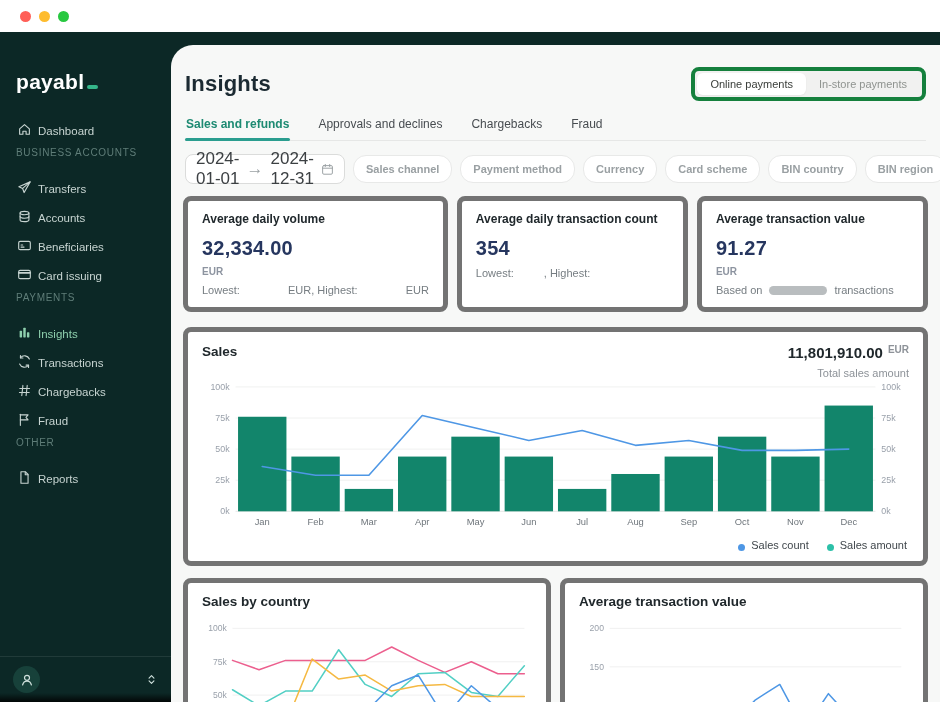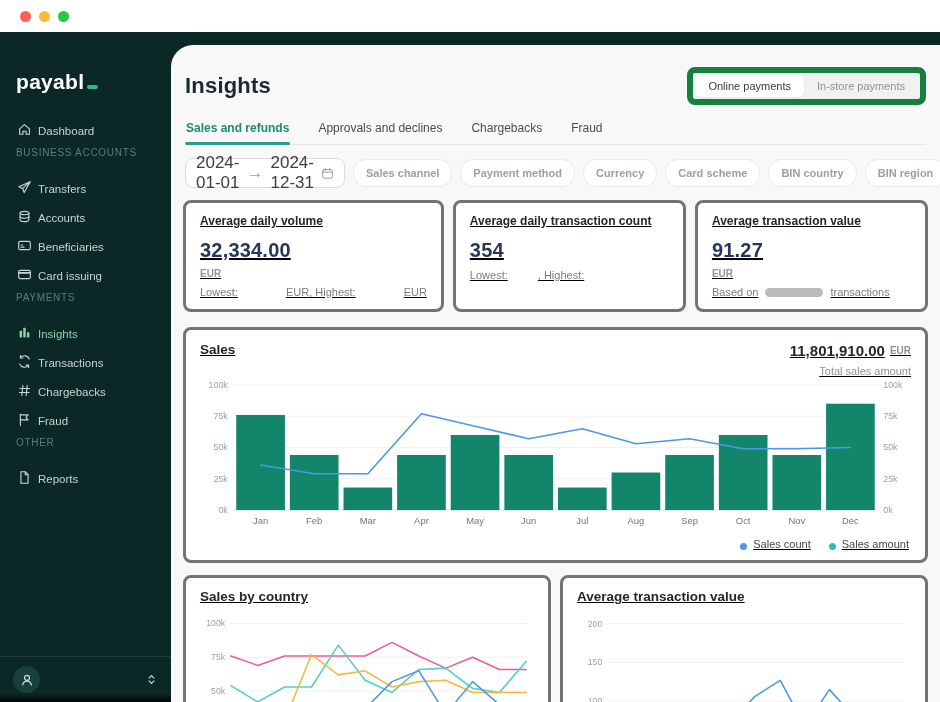--- a/index.html
+++ b/index.html
@@ -35,51 +35,51 @@
   .avatar svg { width:16px; height:16px; }
   .user-chev { margin-left:auto; color:#cfe0dc; display:flex; }
   .user-chev svg { width:13px; height:13px; }
 
   
   .main { flex:1; min-width:0; }
   .panel { margin-top:13px; height:657px; background:#f7f8f7; border-radius:22px 0 0 0; padding:20px 12px 0; }
 
   .header-row { display:flex; justify-content:space-between; align-items:center; margin:2px 2px 16px; }
   .page-title { font-size:22px; font-weight:700; color:#1b2a32; margin:0; letter-spacing:.2px; }
-  .seg { display:flex; background:#f1f1f0; border:6px solid #15803d; border-radius:8px; padding:2px; }
+  .seg { display:flex; background:#f1f1f0; border:4px solid #15803d; border-radius:8px; padding:2px; }
   .seg-btn { font-size:11px; padding:5px 13px; border-radius:6px; color:#8f938f; background:transparent; border:none; font-family:inherit; cursor:pointer; white-space:nowrap; }
   .seg-btn.active { background:#fff; color:#393d39; box-shadow:0 1px 2px rgba(0,0,0,.05); }
 
   .tabs { display:flex; gap:27px; border-bottom:1px solid #e6e7e6; margin:0 2px 13px; }
   .tab { font-size:12px; color:#474c50; padding:0 1px 9px; position:relative; cursor:pointer; white-space:nowrap; }
   .tab.active { color:#1d8a72; font-weight:700; }
   .tab.active::after { content:""; position:absolute; left:0; right:0; bottom:-1px; height:3px; background:#2a9d8f; border-radius:2px; }
 
   .filter-row { display:flex; align-items:center; gap:8px; margin:0 2px 12px; }
   .date-field { display:flex; align-items:center; gap:7px; background:#fff; border:1px solid #dbdcdb; border-radius:8px; height:30px; padding:0 10px; font-size:17px; color:#3c4043; cursor:pointer; }
   .date-arrow { color:#9aa0a3; }
   .cal-icon { color:#9aa0a3; display:flex; }
   .cal-icon svg { width:13px; height:13px; }
   .chip { height:28px; padding:0 12px; background:#fff; border:1px solid #e8e9e8; border-radius:13px; font-size:11px; color:#9aa0a3; display:flex; align-items:center; cursor:pointer; white-space:nowrap;font-weight:bold; }
 
   .stats { display:grid; grid-template-columns:1fr 1fr 1fr; gap:9px; margin-bottom:15px; }
-  .card { background:#fff; border:3px solid #737373; border-radius:8px; padding:11px 14px;text-decoration:underline; }
+  .card { background:#fff; border:5px solid #737373; border-radius:8px; padding:11px 14px; }
   .stat-title { font-size:12px; font-weight:700; color:#20282c; }
   .stat-value-row { margin-top:11px; display:flex; align-items:baseline; gap:6px;flex-direction:column; }
   .stat-value { font-size:20px; font-weight:700; color:#26365f; letter-spacing:.2px; }
   .stat-unit { font-size:10px; color:#8d94a0; font-weight:600; }
   .stat-footer { margin-top:7px; font-size:11px; color:#767d82; display:flex; align-items:center; white-space:pre; }
   .gap-blank { display:inline-block; height:1px; }
   .redact { display:inline-block; width:58px; height:9px; border-radius:5px; background:#b9bdbf; margin:0 7px; }
 
   .sales-card { margin-bottom:12px; padding:12px 14px 6px; }
   .sales-head { display:flex; justify-content:space-between; align-items:flex-start; }
   .chart-title { font-size:13.5px; font-weight:700; color:#20282c; }
   .sales-total-wrap { text-align:right; }
-  .sales-total-row { display:flex; align-items:center; gap:5px; justify-content:flex-end; }
+  .sales-total-row { display:flex; align-items:flex-start; gap:5px; justify-content:flex-end; }
   .sales-total { font-size:15px; font-weight:700; color:#20282c; }
   .sales-total-unit { font-size:10px; color:#8d9298; font-weight:600; }
   .sales-caption { font-size:11px; color:#8d9298; margin-top:6px; }
   .chart-svg { display:block; width:100%; height:auto; }
   svg text { font-family:"Liberation Sans", sans-serif; }
   .legend { display:flex; justify-content:flex-end; gap:18px; font-size:11px; color:#40474c; padding:2px 2px 4px; }
   .legend-item { display:flex; align-items:flex-end; cursor:pointer; }
   .legend-dot { width:7px; height:7px; border-radius:50%; display:inline-block; margin-right:6px; }
 
   .bottom-grid { display:grid; grid-template-columns:1fr 1fr; gap:9px; }

